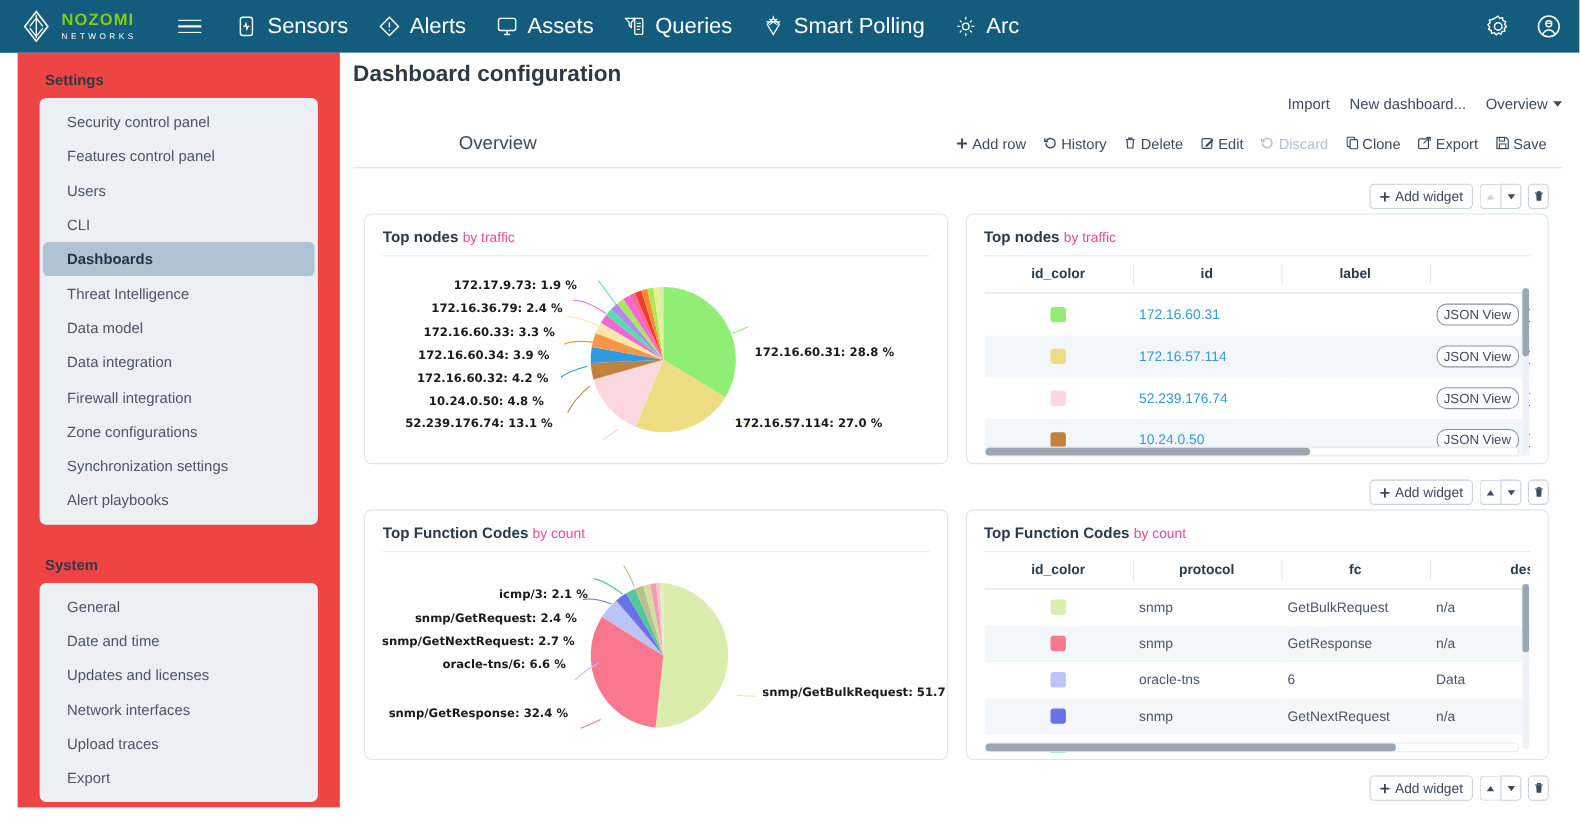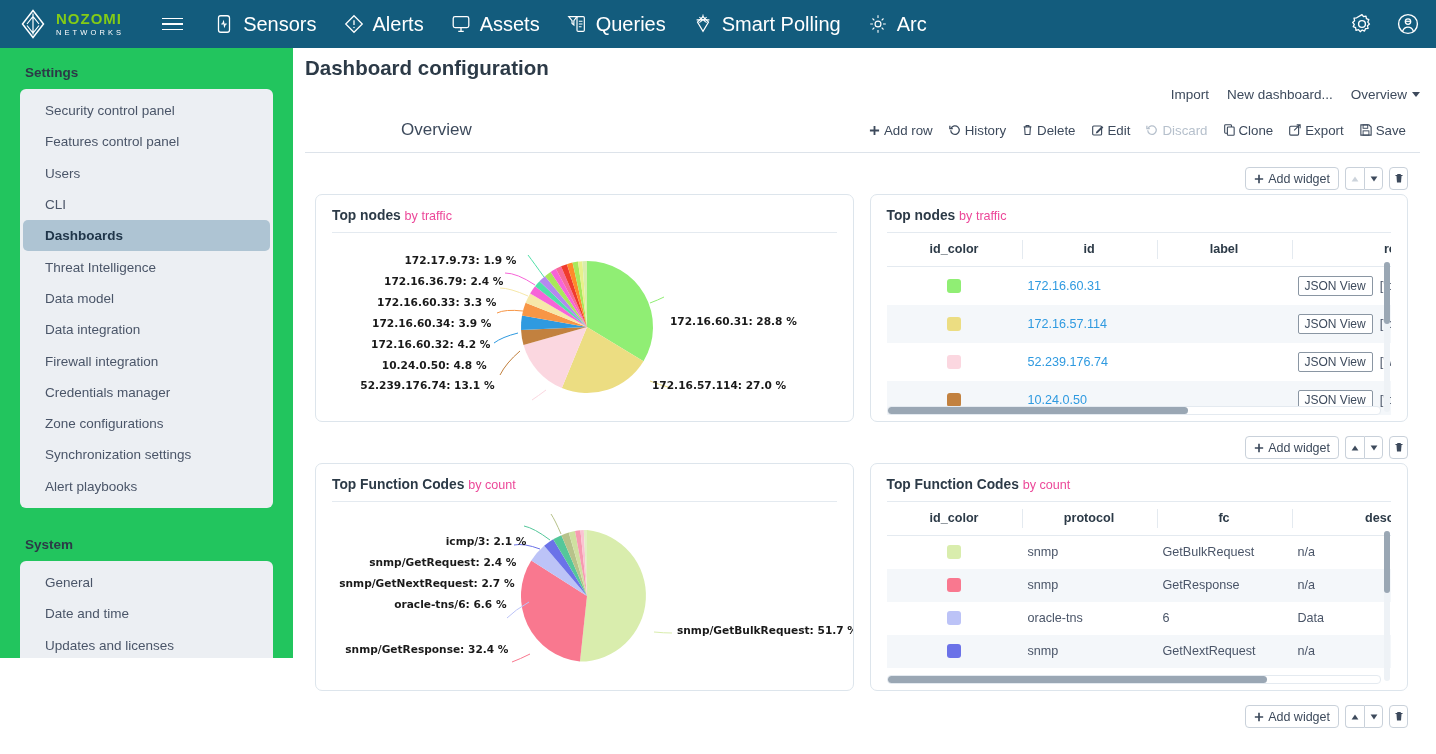--- a/index.html
+++ b/index.html
@@ -29,23 +29,23 @@
   .navitem { display: flex; align-items: center; gap: 8px; cursor: pointer; }
   .navitem-label { color: #fff; font-size: 20px; }
   .navicon { width: 22px; height: 24px; display: block; }
   .nav-right { position: absolute; right: 16px; display: flex; align-items: center; gap: 22px; }
 
   
   .body-wrap { display: flex; height: 706px; }
 
   
   .sidebar {
-    width: 293px; min-width: 293px; height: 610px;
-    background: #22c55e; padding: 14px 20px 0 20px;
-    overflow: hidden; position: relative;
+    width: 293px; min-width: 293px; height: 686px;
+    background: #ef4444; padding: 14px 20px 0 20px;
+    overflow: hidden; position: relative; margin-left: 16px;
   }
   .side-title { font-size: 13.5px; font-weight: 700; color: #2c3a47; margin: 3px 0 9px 5px; }
   .side-group { background: #eceff3; border-radius: 6px; padding: 6px 0; }
   .side-item {
     height: 31.3px; display: flex; align-items: center;
     padding-left: 22px; font-size: 13.5px; color: #4a5568;
     cursor: pointer; border-radius: 5px; margin: 0 3px;
   }
   .side-item.active { background: #aec4d3; color: #20364a; font-weight: 700; }
   .side-gap { height: 26px; }
@@ -120,21 +120,21 @@
   }
   th + th::before {
     content: ""; position: absolute; left: 0; top: 7px; bottom: 7px;
     width: 1px; background: #e4eaf0;
   }
   td { font-size: 12.6px; color: #4a5568; padding: 9px 6px; height: 33px; vertical-align: middle; }
   tbody tr:nth-child(even) { background: #f4f7fa; }
   .c-chip { display: block; width: 14px; height: 14px; border-radius: 3px; margin: 0 auto; }
   .c-link { color: #2f9ae0; }
   .jsonbtn {
-    display: inline-block; border: 1px solid #8a96a3; border-radius: 2px;
+    display: inline-block; border: 1px solid #8a96a3; border-radius: 9px;
     font-size: 12px; padding: 2px 6px; color: #3d4a5c; background: #fff;
     cursor: pointer; white-space: nowrap;
   }
   .roles-cell { white-space: nowrap; display: flex; align-items: center; gap: 7px; }
 
   .vscroll {
     position: absolute; right: 1px; top: 29px; width: 6px; height: 150px;
     background: #eef2f6; border-radius: 3px;
   }
   .vscroll i { display: block; width: 6px; height: 62px; background: #9aa7b4; border-radius: 3px; }
@@ -233,21 +233,20 @@
     <div class="side-group">
       <div class="side-item">Security control panel</div>
       <div class="side-item">Features control panel</div>
       <div class="side-item">Users</div>
       <div class="side-item">CLI</div>
       <div class="side-item active">Dashboards</div>
       <div class="side-item">Threat Intelligence</div>
       <div class="side-item">Data model</div>
       <div class="side-item">Data integration</div>
       <div class="side-item">Firewall integration</div>
-      <div class="side-item">Credentials manager</div>
       <div class="side-item">Zone configurations</div>
       <div class="side-item">Synchronization settings</div>
       <div class="side-item">Alert playbooks</div>
     </div>
 
     <div class="side-gap"></div>
 
     <div class="side-title">System</div>
     <div class="side-group">
       <div class="side-item">General</div>

